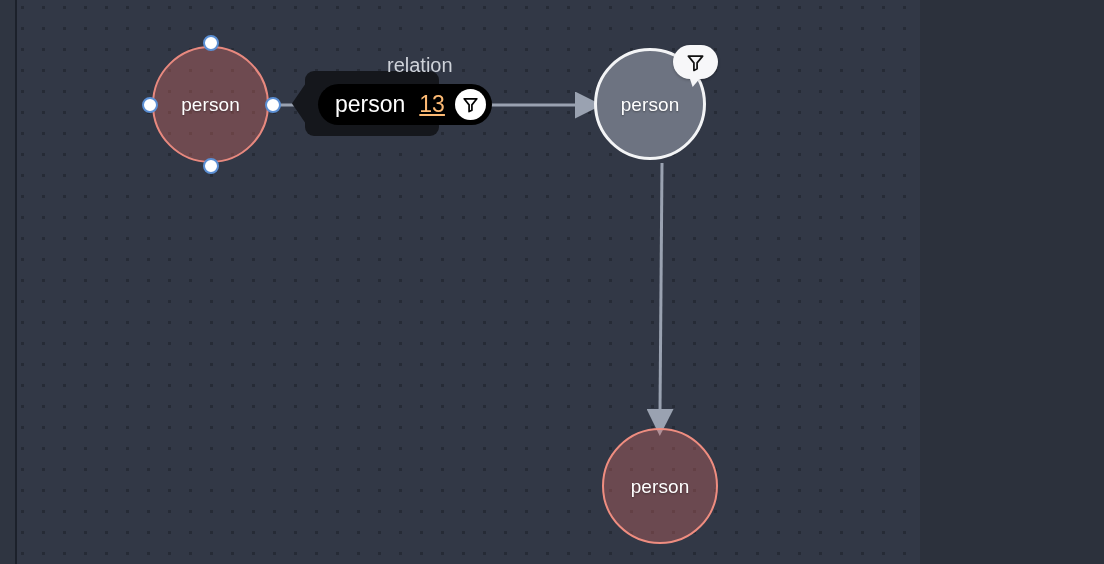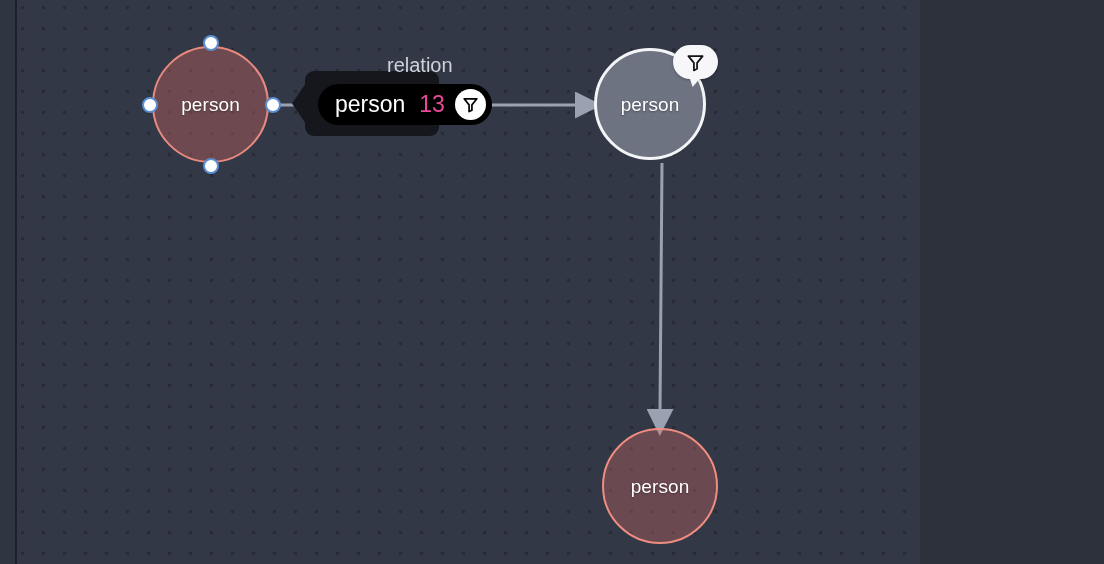--- a/index.html
+++ b/index.html
@@ -190,25 +190,26 @@
     z-index: 26;
   }
   .edge-pill-text {
     color: #ffffff;
     font-size: 23px;
     line-height: 1;
     white-space: nowrap;
     user-select: none;
   }
   .edge-pill-count {
-    color: #ec4899;
+    color: #fdba74;
     font-size: 23px;
     line-height: 1;
     margin-left: 14px;
     user-select: none;
+    text-decoration: underline;
   }
   .pill-filter-icon {
     width: 31px; height: 31px;
     border-radius: 50%;
     background: #ffffff;
     display: flex;
     align-items: center;
     justify-content: center;
     margin-left: 10px;
     flex: 0 0 auto;

